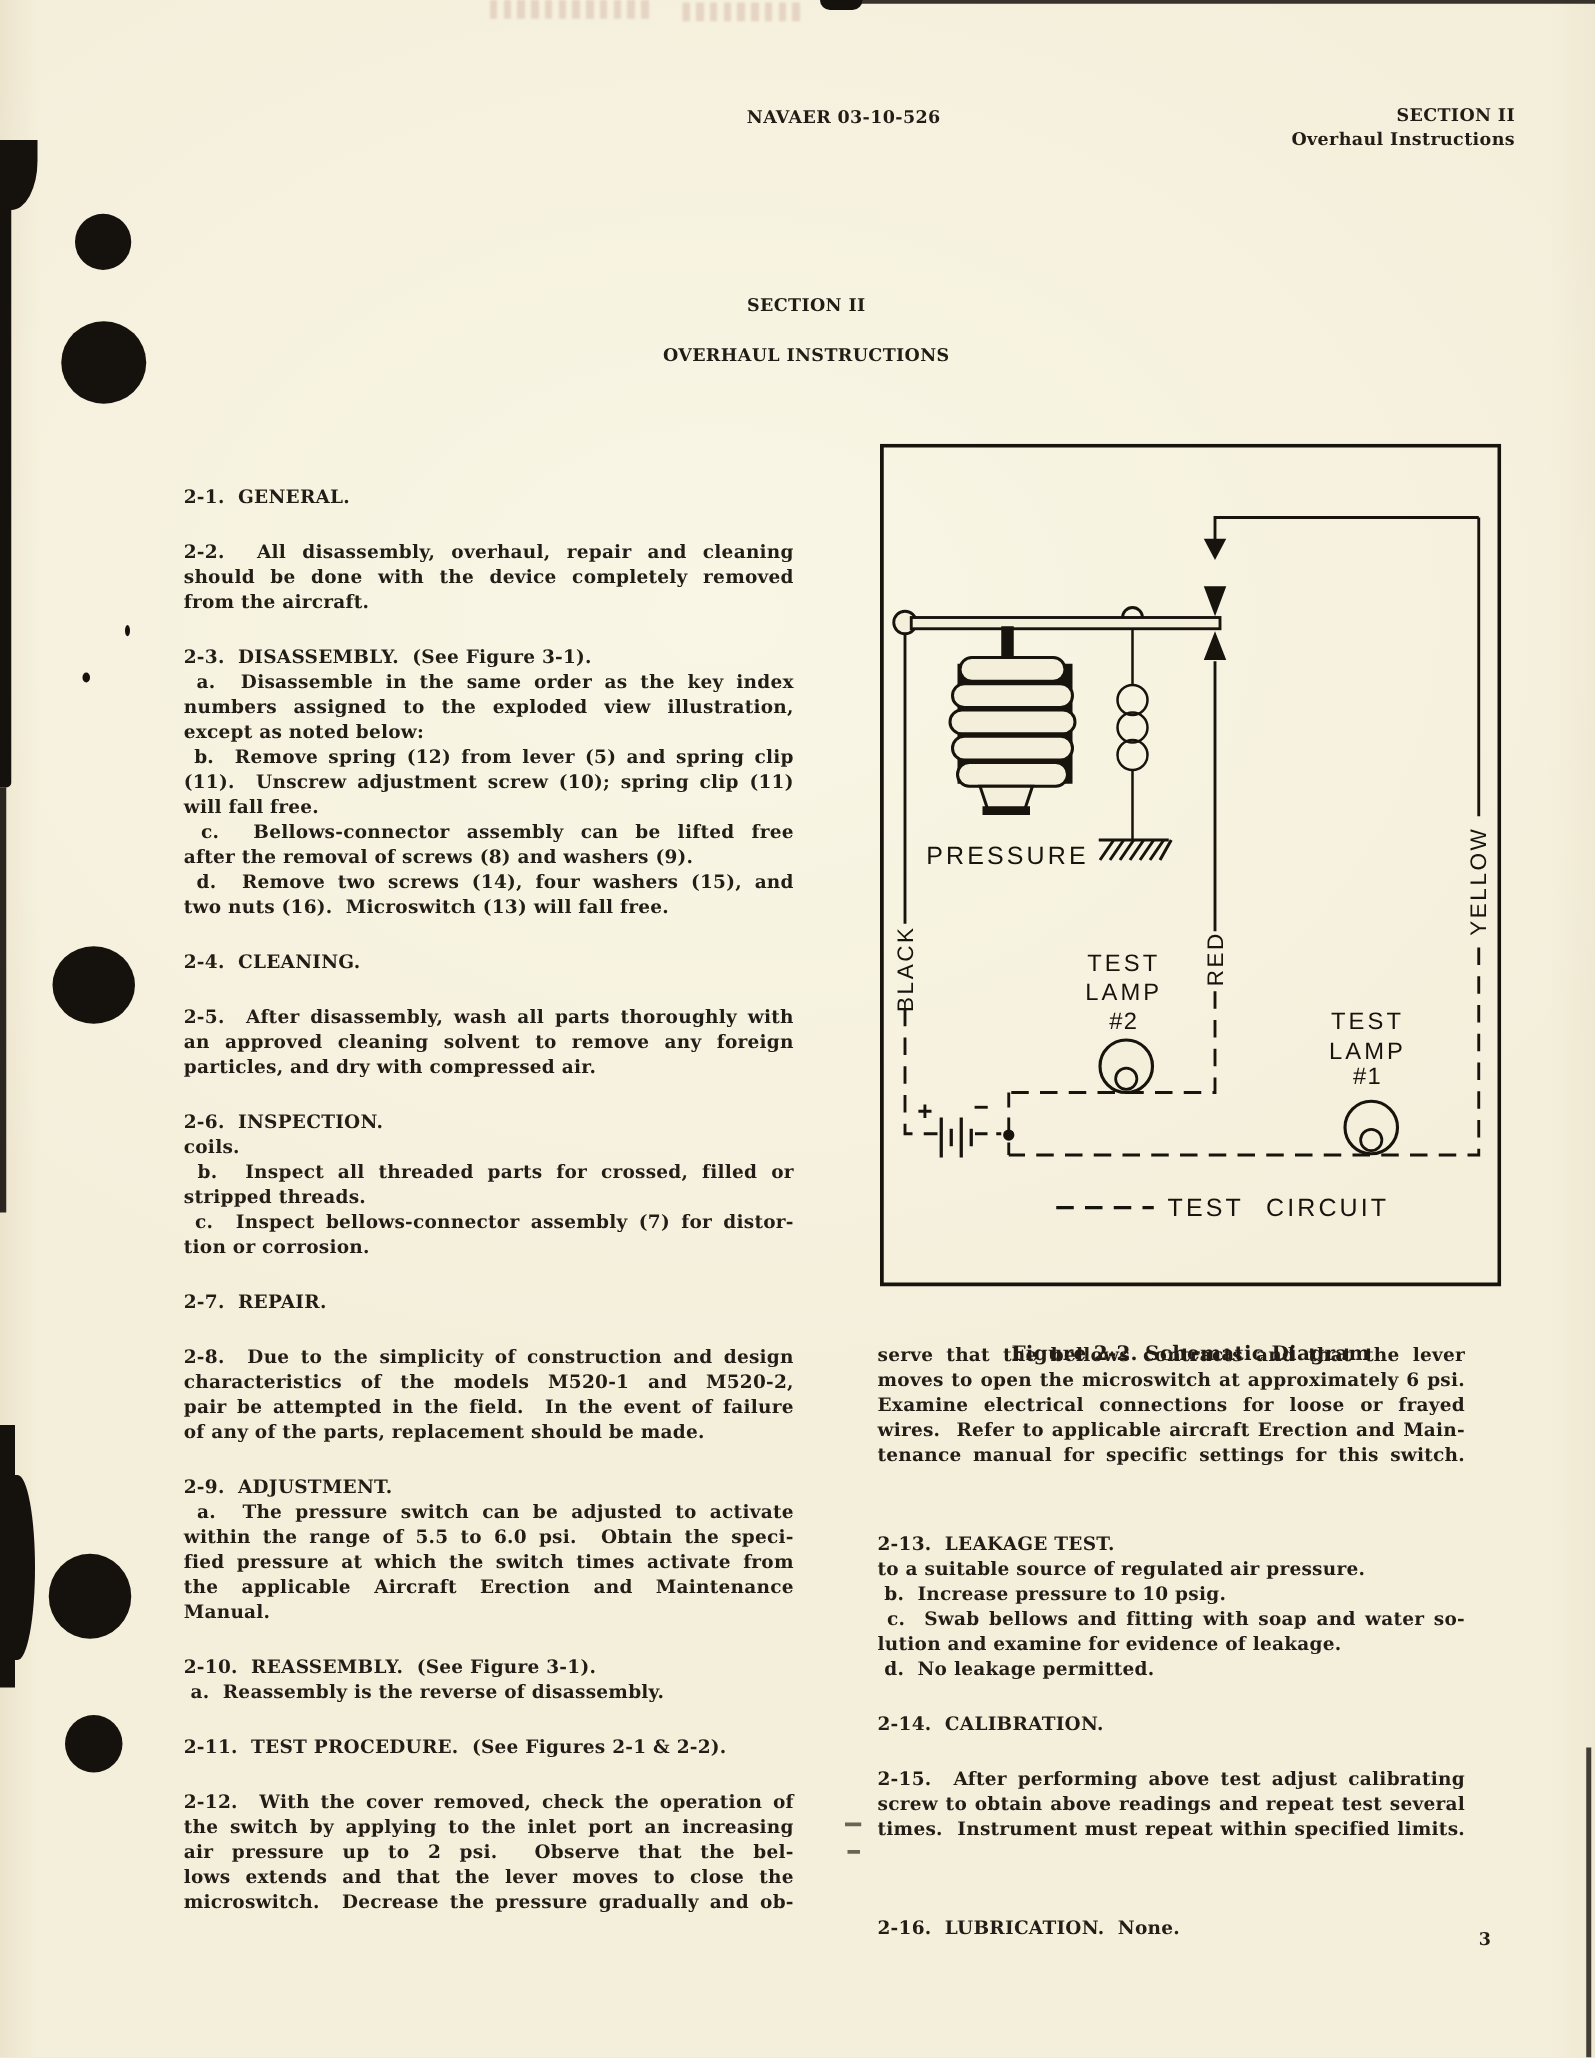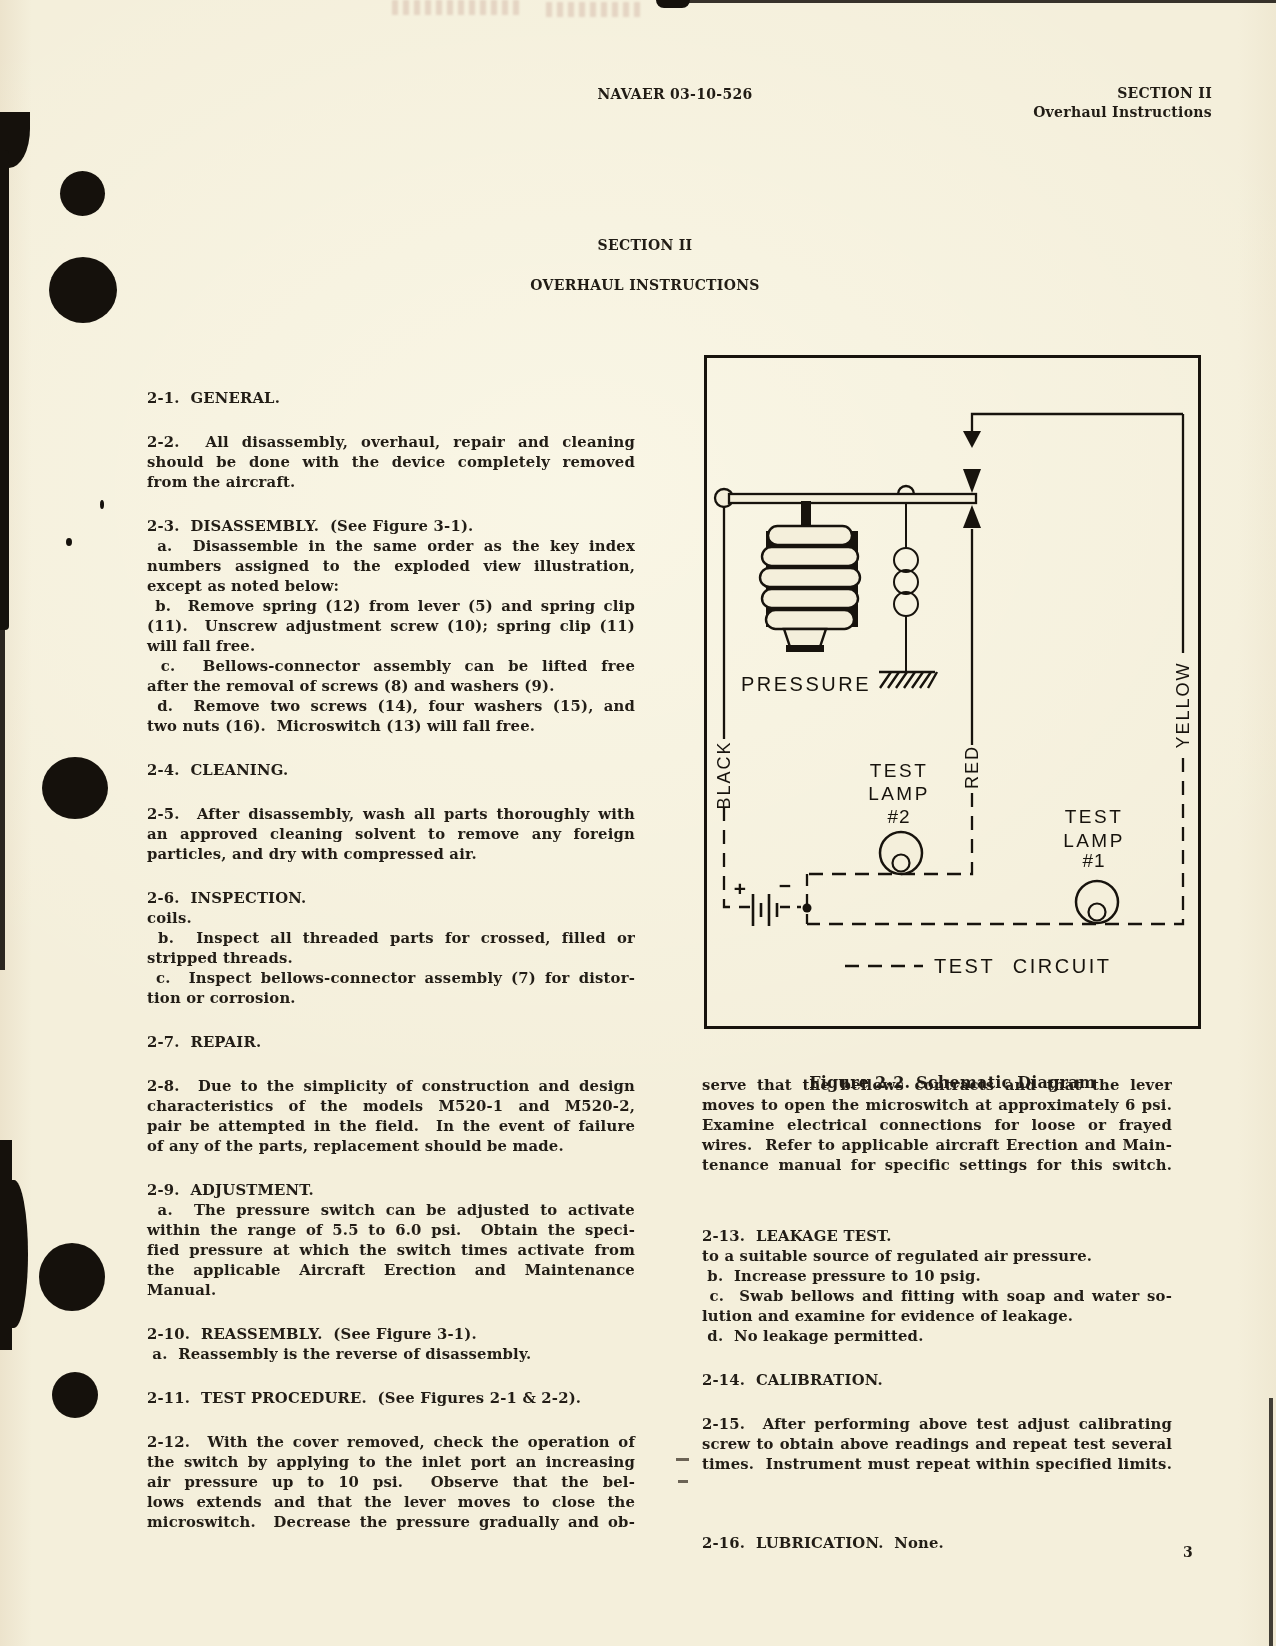--- a/index.html
+++ b/index.html
@@ -121,21 +121,21 @@
       </div>
     <div class="para">
         <div class="tl"> a.  Reassembly is the reverse of disassembly.</div>
       </div>
     <div class="para">
         <div class="tl">2-11.  TEST PROCEDURE.  (See Figures 2-1 &amp; 2-2).</div>
       </div>
     <div class="para">
         <div class="tl jst">2-12.  With the cover removed, check the operation of</div>
         <div class="tl jst">the switch by applying to the inlet port an increasing</div>
-        <div class="tl jst">air pressure up to 10 psi.  Observe that the bel-</div>
+        <div class="tl jst">air pressure up to 2 psi.  Observe that the bel-</div>
         <div class="tl jst">lows extends and that the lever moves to close the</div>
         <div class="tl jst">microswitch.  Decrease the pressure gradually and ob-</div>
       </div>
   </div>
 
   <svg class="abs" style="left:704px;top:355px;" width="497" height="675" viewBox="0 0 497 675">
     <g stroke="#17130d" fill="none" stroke-width="2.3">
 
       <rect x="1.5" y="1.5" width="494" height="671" stroke-width="3"></rect>
 

